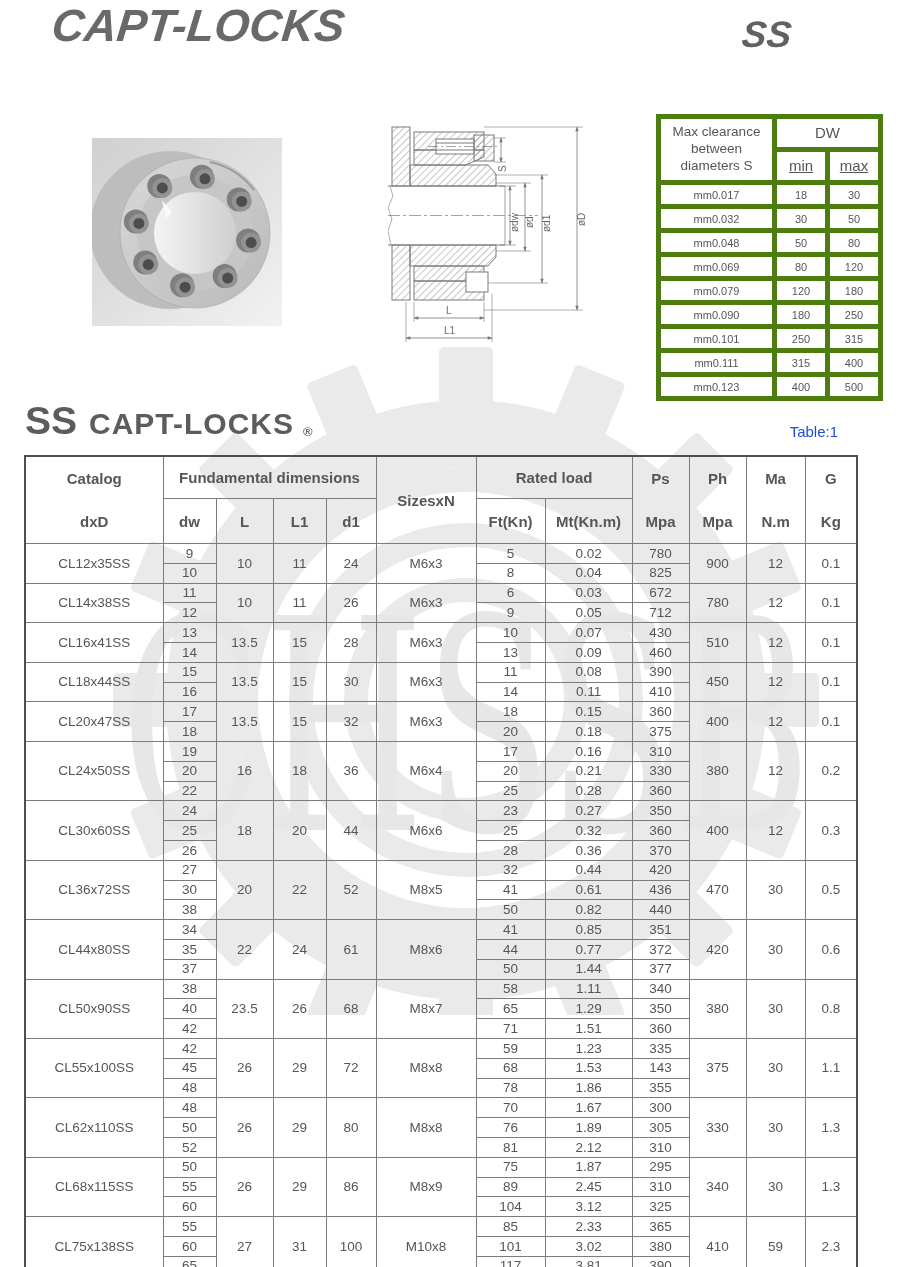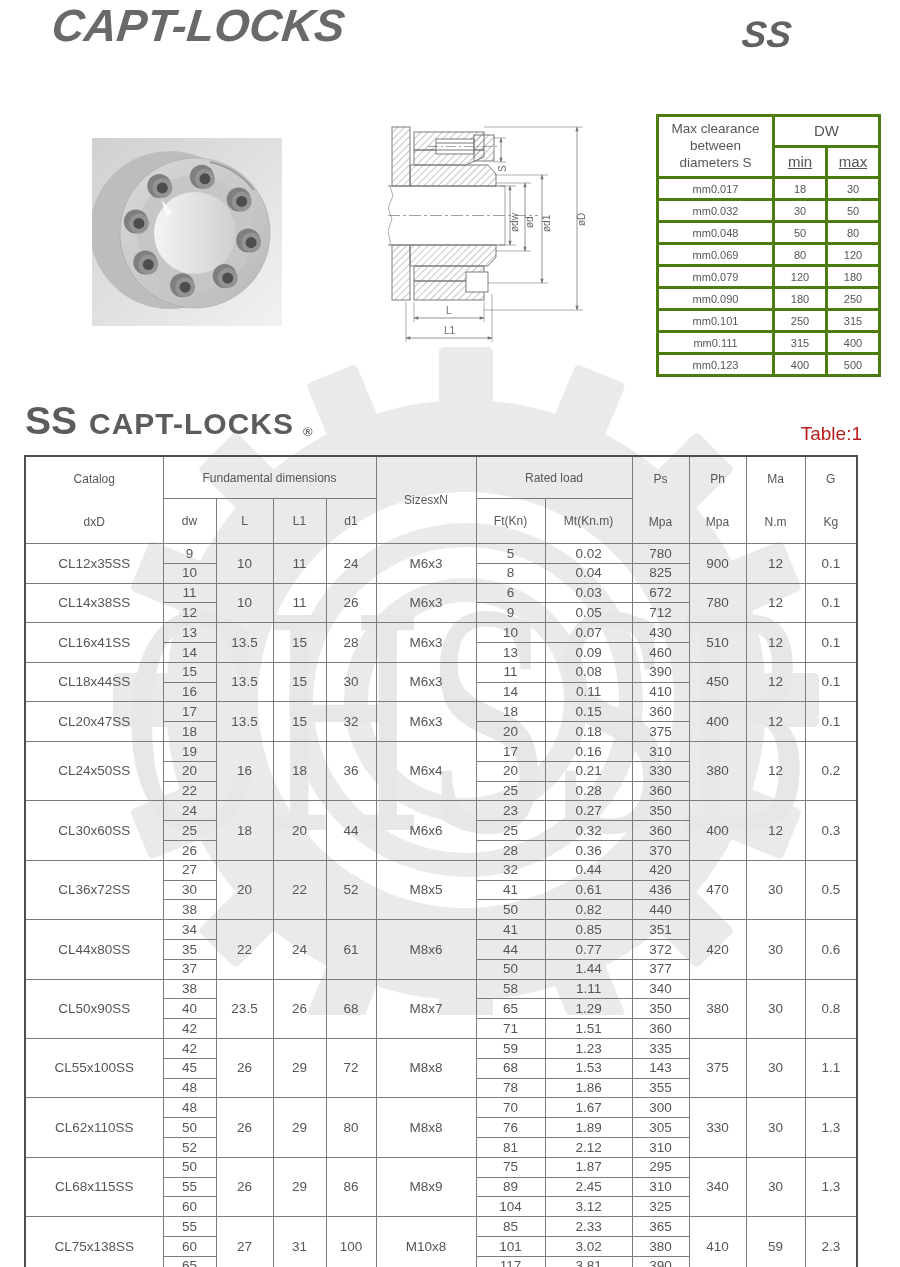--- a/index.html
+++ b/index.html
@@ -21,53 +21,53 @@
     color:#616161; transform:skewX(-6deg);
   }
 
   
   table.clearance {
     position:absolute; left:656px; top:114px; z-index:1;
     width:222px; border-collapse:collapse; table-layout:fixed;
     border:2px solid #4f4f4f; background:transparent;
   }
   .clearance th, .clearance td {
-    border:3px solid #4d7c0f; font-weight:normal; text-align:center;
+    border:5px solid #4d7c0f; font-weight:normal; text-align:center;
     color:#565656; padding:0;
   }
   .clearance th { font-size:13.5px; line-height:1.25; }
   .clearance td { font-size:11px; height:19px; }
   .clearance tr.subhead th { height:28px; font-size:15px;text-decoration:underline; }
 
   
   .section-heading {
     position:absolute; left:25px; top:399px; z-index:1;
     display:flex; align-items:baseline; margin:0;
   }
   .sh-ss   { font-size:39px; font-weight:bold; color:#5c5c5c; letter-spacing:0px; }
   .sh-name { font-size:30px; font-weight:bold; color:#5c5c5c; letter-spacing:1px; margin-left:12px; }
   .sh-reg  { font-size:13px; color:#6a6a6a; margin-left:9px; position:relative; top:2px; }
   .table-label {
-    position:absolute; right:38px; top:423px; z-index:1; font-size:19px; color:#b91c1c;
+    position:absolute; right:62px; top:423px; z-index:1; font-size:15px; color:#1d4ed8;
   }
 
   
   .watermark { position:absolute; left:96px; top:335px; width:760px; height:680px; z-index:0; }
 
   
   table.main {
     position:absolute; left:24px; top:455px; z-index:1;
     width:832px; border-collapse:collapse; table-layout:fixed;
     border:2px solid #4f4f4f; background:transparent;
   }
   .main th, .main td {
     border:1px solid #7c7c7c; padding:0; text-align:center;
     color:#565656; font-weight:normal; background:transparent;
   }
-  .main thead th { font-size:12px; }
+  .main thead th { font-size:15px;font-weight:bold; }
   .main thead tr.h1 { height:42px; }
   .main thead tr.h2 { height:44px; }
   .main th.two-line { height:86px; vertical-align:middle; }
   .main th.two-line div { height:43px; display:flex; align-items:center; justify-content:center; }
   .main td { font-size:13.5px; height:18.8px; line-height:1; }
 </style>
 </head>
 <body>
 
 <div class="page">

